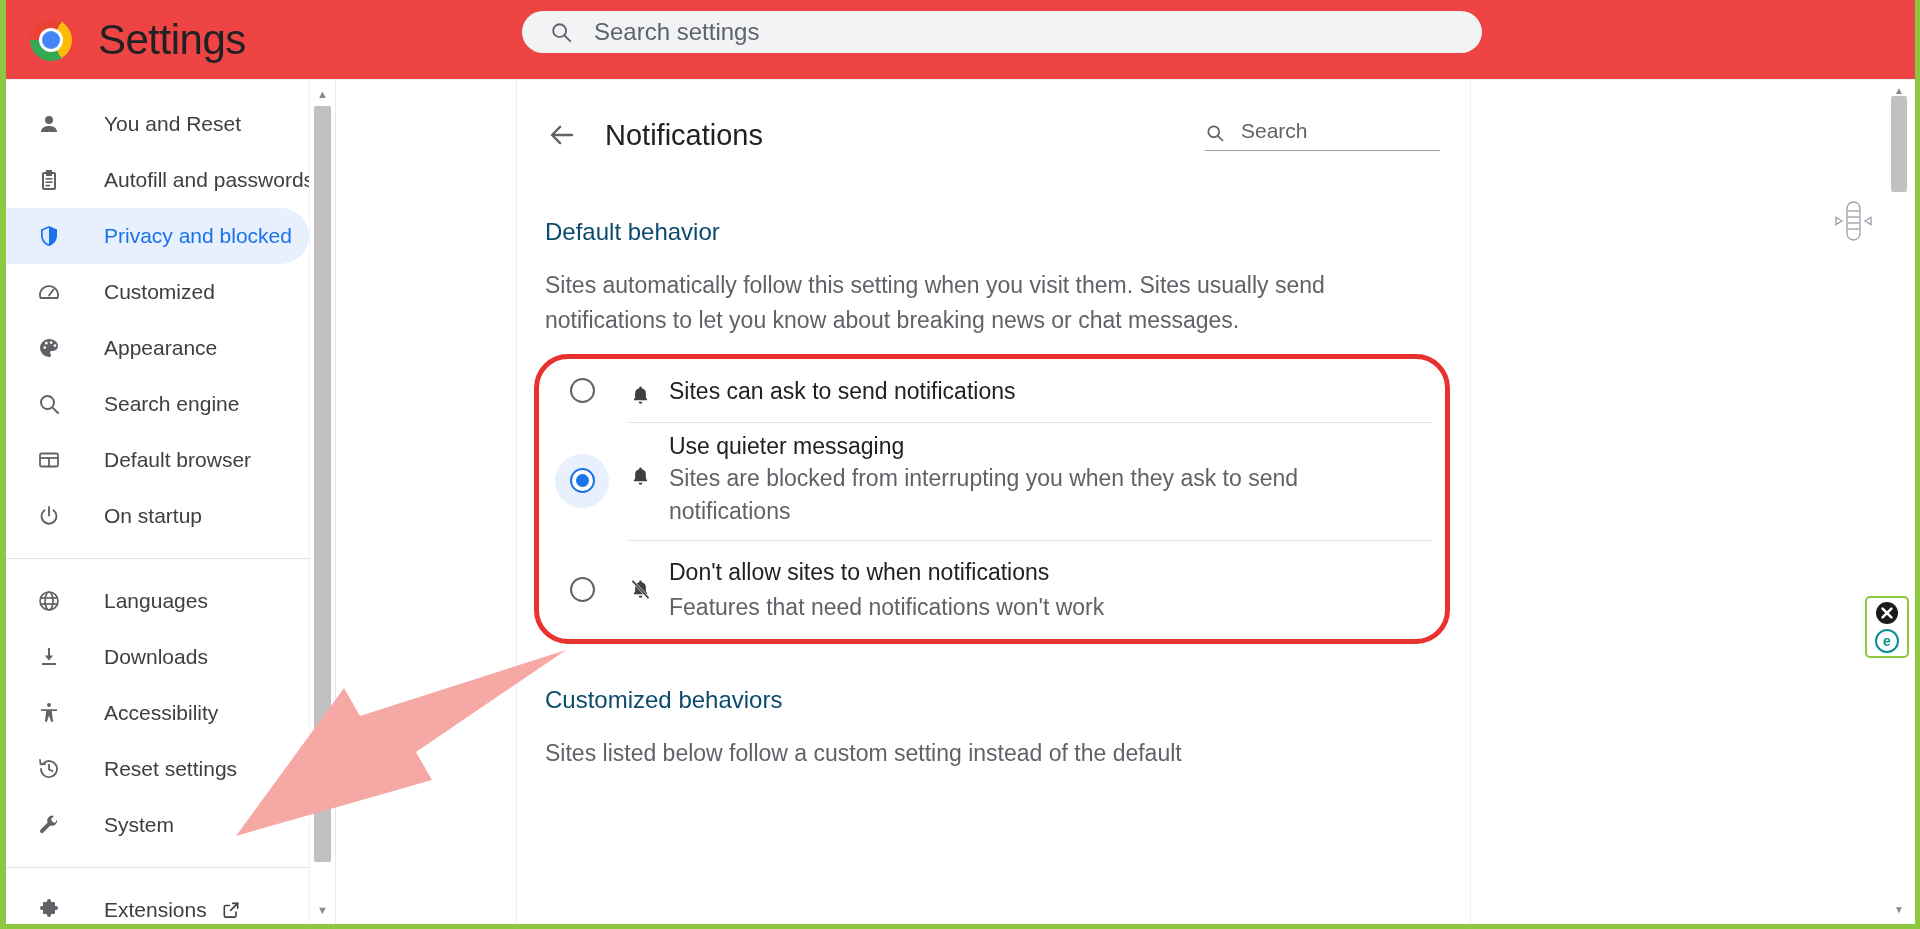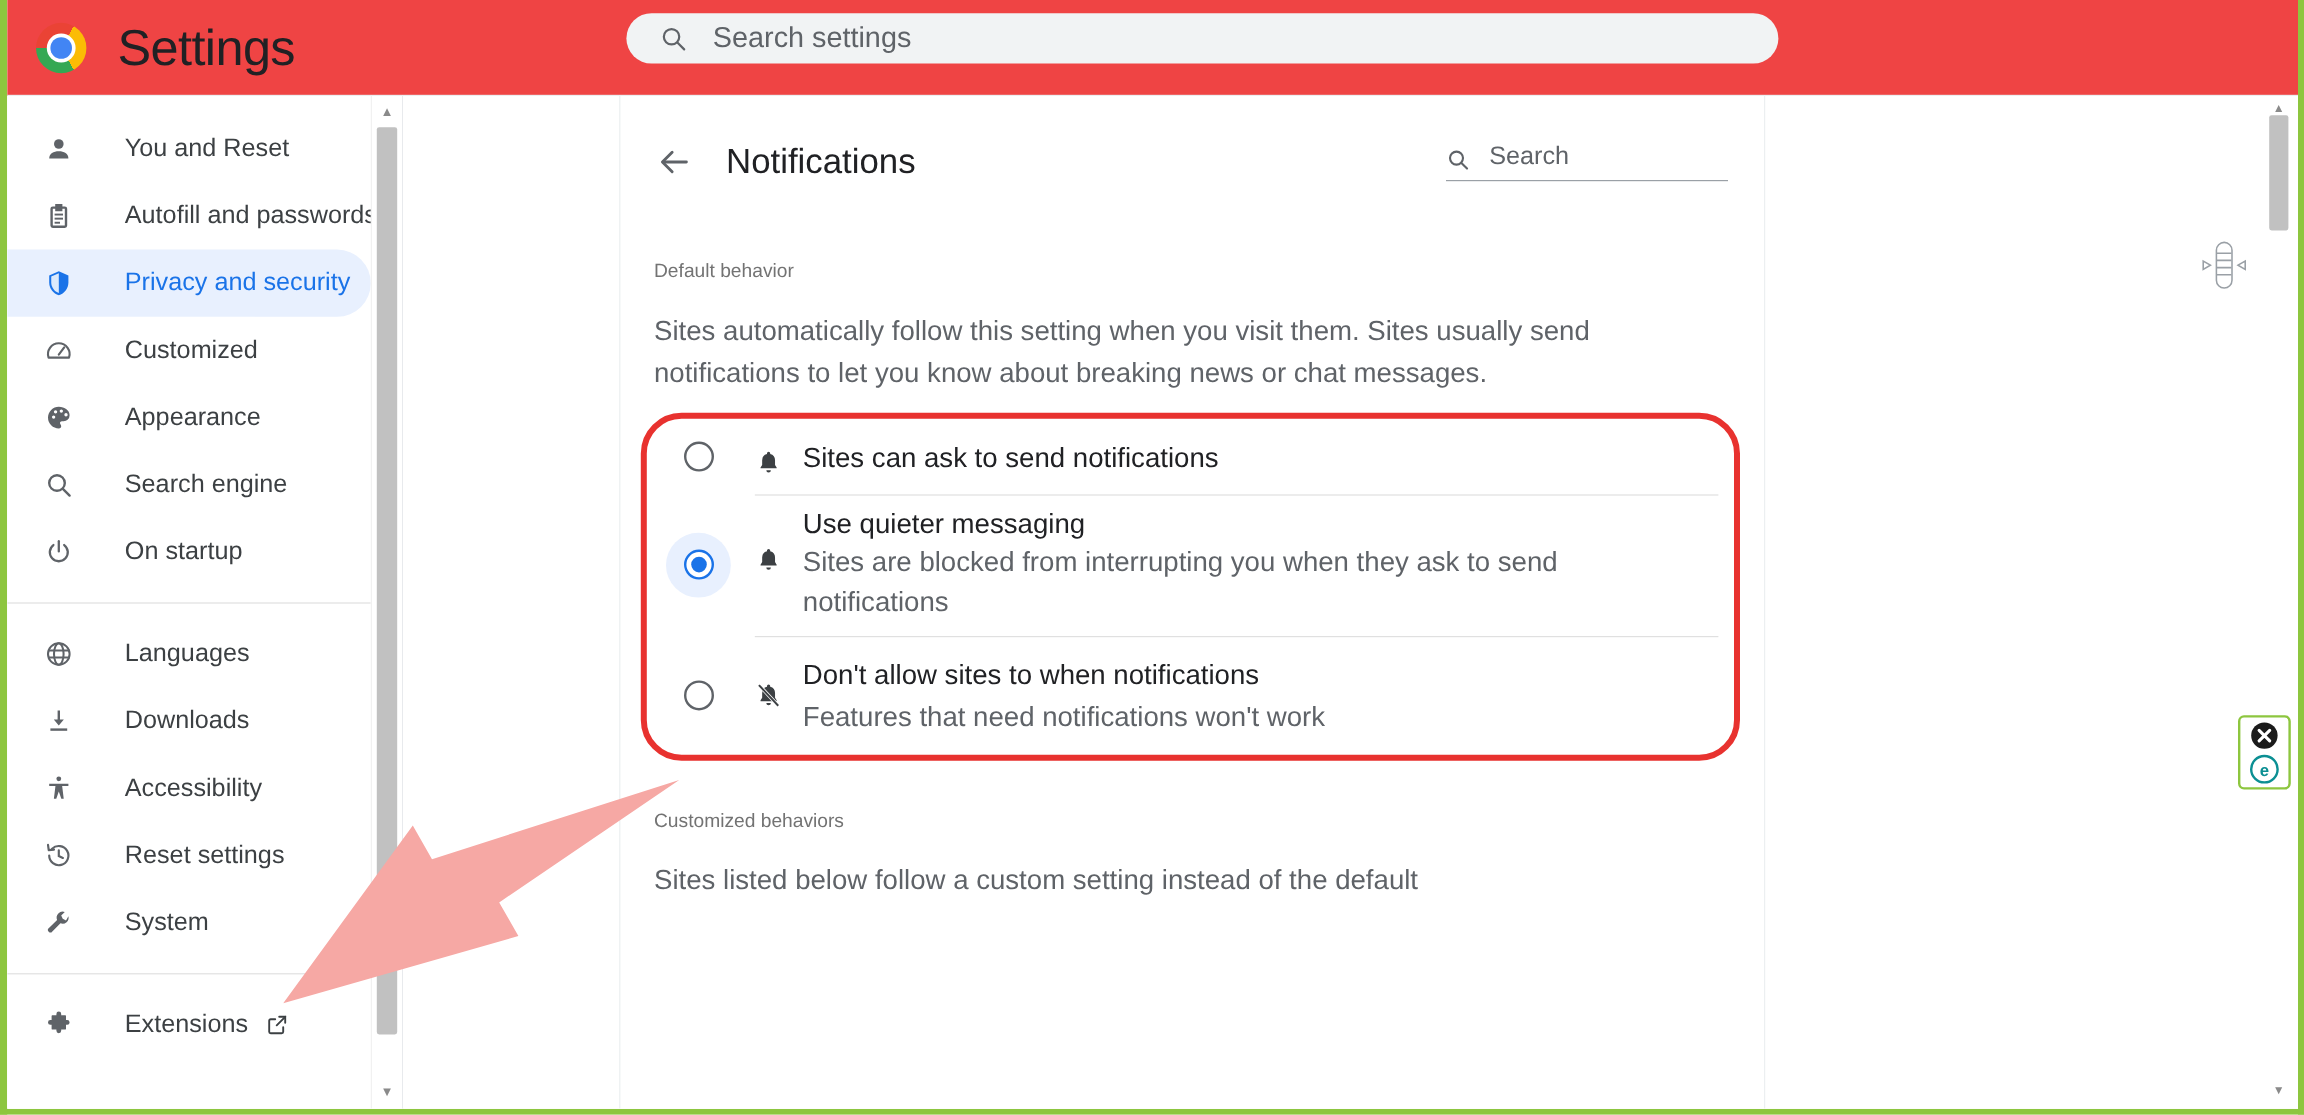--- a/index.html
+++ b/index.html
@@ -141,21 +141,21 @@
   .head-search {
     margin-left: auto; display: flex; align-items: flex-end;
     width: 235px; border-bottom: 1px solid #9aa0a6;
     padding-bottom: 7px;
   }
   .head-search .hicon { width: 20px; height: 20px; color: #5f6368; flex:none; }
   .head-search .hplace { margin-left: 16px; font-size: 21px; color: #5f6368; }
 
   .section { padding: 0 28px; }
   .section-title {
-    font-size: 16px; color: #737373; margin-top: 28px;
+    font-size: 24px; color: #0c4a6e; margin-top: 28px;
   }
   .section-desc {
     font-size: 23px; color: #5f6368; line-height: 1.52;
     margin-top: 22px; max-width: 900px;
   }
 
   
   .radio-group {
     position: relative;
     margin: 22px 0 0 0;
@@ -290,21 +290,21 @@
         <span class="nlabel">Autofill and passwords</span>
       </div>
 
       <div class="nav-item active">
         <span class="nicon">
           <svg viewBox="0 0 24 24" width="24" height="24" fill="currentColor">
             <path d="M12 2l8 3.5v6c0 5-3.4 9.4-8 10.5C7.4 20.9 4 16.5 4 11.5v-6L12 2z"></path>
             <path d="M12 3.7v16.5c-3.5-1-6.3-4.7-6.3-8.7V6.4L12 3.7z" fill="#ffffff" opacity="0.85"></path>
           </svg>
         </span>
-        <span class="nlabel">Privacy and security</span>
+        <span class="nlabel">Privacy and blocked</span>
       </div>
 
       <div class="nav-item">
         <span class="nicon">
           <svg viewBox="0 0 24 24" width="24" height="24" fill="none" stroke="currentColor" stroke-width="1.8">
             <path d="M3.5 18a9 9 0 1 1 17 0z" stroke-linejoin="round"></path>
             <line x1="12" y1="15.5" x2="16.5" y2="9.5" stroke-linecap="round"></line>
           </svg>
         </span>
         <span class="nlabel">Customized</span>
@@ -322,20 +322,30 @@
       <div class="nav-item">
         <span class="nicon">
           <svg viewBox="0 0 24 24" width="24" height="24" fill="none" stroke="currentColor" stroke-width="2">
             <circle cx="10.5" cy="10.5" r="6.5"></circle>
               <line x1="15.4" y1="15.4" x2="21" y2="21" stroke-linecap="round"></line>
           </svg>
         </span>
         <span class="nlabel">Search engine</span>
       </div>
 
+      <div class="nav-item">
+        <span class="nicon">
+          <svg viewBox="0 0 24 24" width="24" height="24" fill="none" stroke="currentColor" stroke-width="1.8">
+            <rect x="3" y="5.5" width="18" height="13" rx="1.5"></rect>
+            <line x1="3" y1="10" x2="21" y2="10"></line>
+              <line x1="12" y1="10" x2="12" y2="18.5"></line>
+          </svg>
+        </span>
+        <span class="nlabel">Default browser</span>
+      </div>
 
       <div class="nav-item">
         <span class="nicon">
           <svg viewBox="0 0 24 24" width="24" height="24" fill="none" stroke="currentColor" stroke-width="1.9">
             <path d="M7.5 6.2a7.5 7.5 0 1 0 9 0" stroke-linecap="round"></path>
             <line x1="12" y1="3" x2="12" y2="11.5" stroke-linecap="round"></line>
           </svg>
         </span>
         <span class="nlabel">On startup</span>
       </div>

